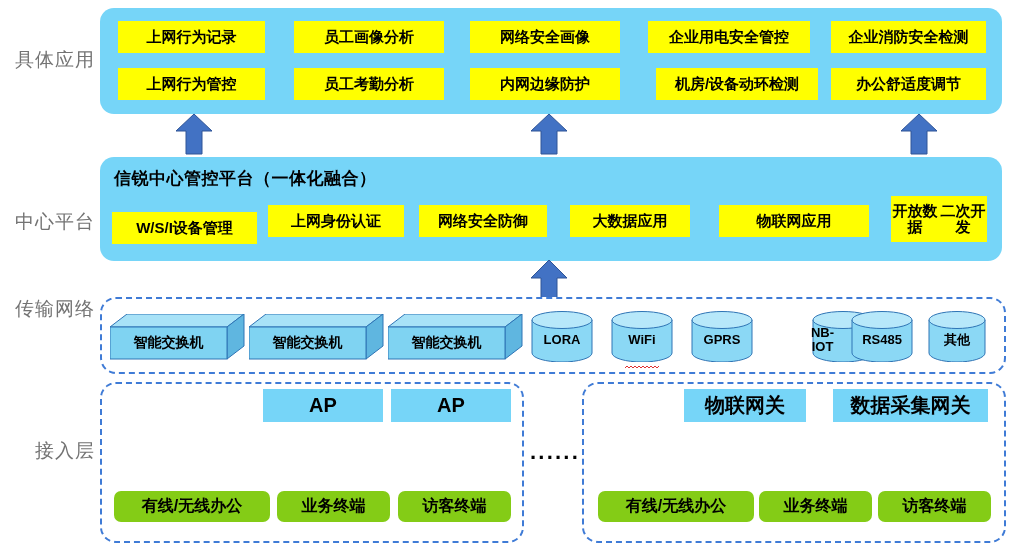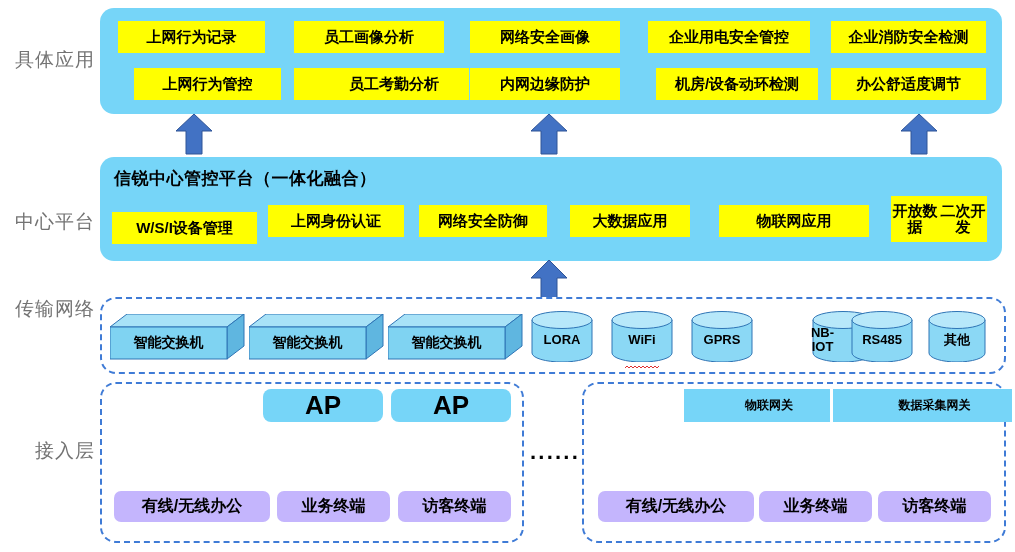--- a/index.html
+++ b/index.html
@@ -66,29 +66,29 @@
   }
   .squig{
     position:absolute;left:50%;transform:translateX(-50%);
     bottom:-7px;width:34px;height:4px;
   }
 
   
   .ap-box{
     position:absolute;background:#76D5F8;
     display:flex;align-items:center;justify-content:center;
-    font-size:26px;font-weight:bold;color:#000;white-space:nowrap;border-radius:8px;
+    font-size:20px;font-weight:bold;color:#000;white-space:nowrap;
   }
   .gw-box{
     position:absolute;background:#76D5F8;
     display:flex;align-items:center;justify-content:center;
-    font-size:12px;font-weight:bold;color:#000;white-space:nowrap;padding-left:24px;
+    font-size:20px;font-weight:bold;color:#000;white-space:nowrap;
   }
   .term-box{
-    position:absolute;background:#c4b5fd;border-radius:7px;
+    position:absolute;background:#84cc16;border-radius:7px;
     display:flex;align-items:center;justify-content:center;
     font-size:16px;font-weight:bold;color:#000;white-space:nowrap;
   }
   .ellipsis-dots{
     position:absolute;font-size:22px;font-weight:bold;color:#000;
     letter-spacing:1px;white-space:nowrap;line-height:1;
   }
 </style>
 </head>
 <body>
@@ -101,22 +101,22 @@
   <div class="row-label" style="top:438px;">接入层</div>
 
   <div class="panel-blue" style="left:100px;top:8px;width:902px;height:106px;"></div>
 
   <div class="chip-yellow" style="left:118px;top:21px;width:147px;height:32px;">上网行为记录</div>
   <div class="chip-yellow" style="left:294px;top:21px;width:150px;height:32px;">员工画像分析</div>
   <div class="chip-yellow" style="left:470px;top:21px;width:150px;height:32px;">网络安全画像</div>
   <div class="chip-yellow" style="left:648px;top:21px;width:162px;height:32px;">企业用电安全管控</div>
   <div class="chip-yellow" style="left:831px;top:21px;width:155px;height:32px;">企业消防安全检测</div>
 
-  <div class="chip-yellow" style="left:118px;top:68px;width:147px;height:32px;margin-left:16px;">上网行为管控</div>
-  <div class="chip-yellow" style="left:294px;top:68px;width:150px;height:32px;padding-left:25px;">员工考勤分析</div>
+  <div class="chip-yellow" style="left:118px;top:68px;width:147px;height:32px;">上网行为管控</div>
+  <div class="chip-yellow" style="left:294px;top:68px;width:150px;height:32px;">员工考勤分析</div>
   <div class="chip-yellow" style="left:470px;top:68px;width:150px;height:32px;">内网边缘防护</div>
   <div class="chip-yellow" style="left:648px;top:68px;width:162px;height:32px;margin-left:8px;">机房/设备动环检测</div>
   <div class="chip-yellow" style="left:831px;top:68px;width:155px;height:32px;">办公舒适度调节</div>
 
   <div class="arrow" style="left:175px;top:113px;">
     <svg width="38" height="42" viewBox="0 0 38 42">
       <polygon points="19,1 37,18 27,18 27,41 11,41 11,18 1,18" fill="#4272C4" stroke="#2F5597" stroke-width="1"></polygon>
     </svg>
   </div>
   <div class="arrow" style="left:530px;top:113px;">

